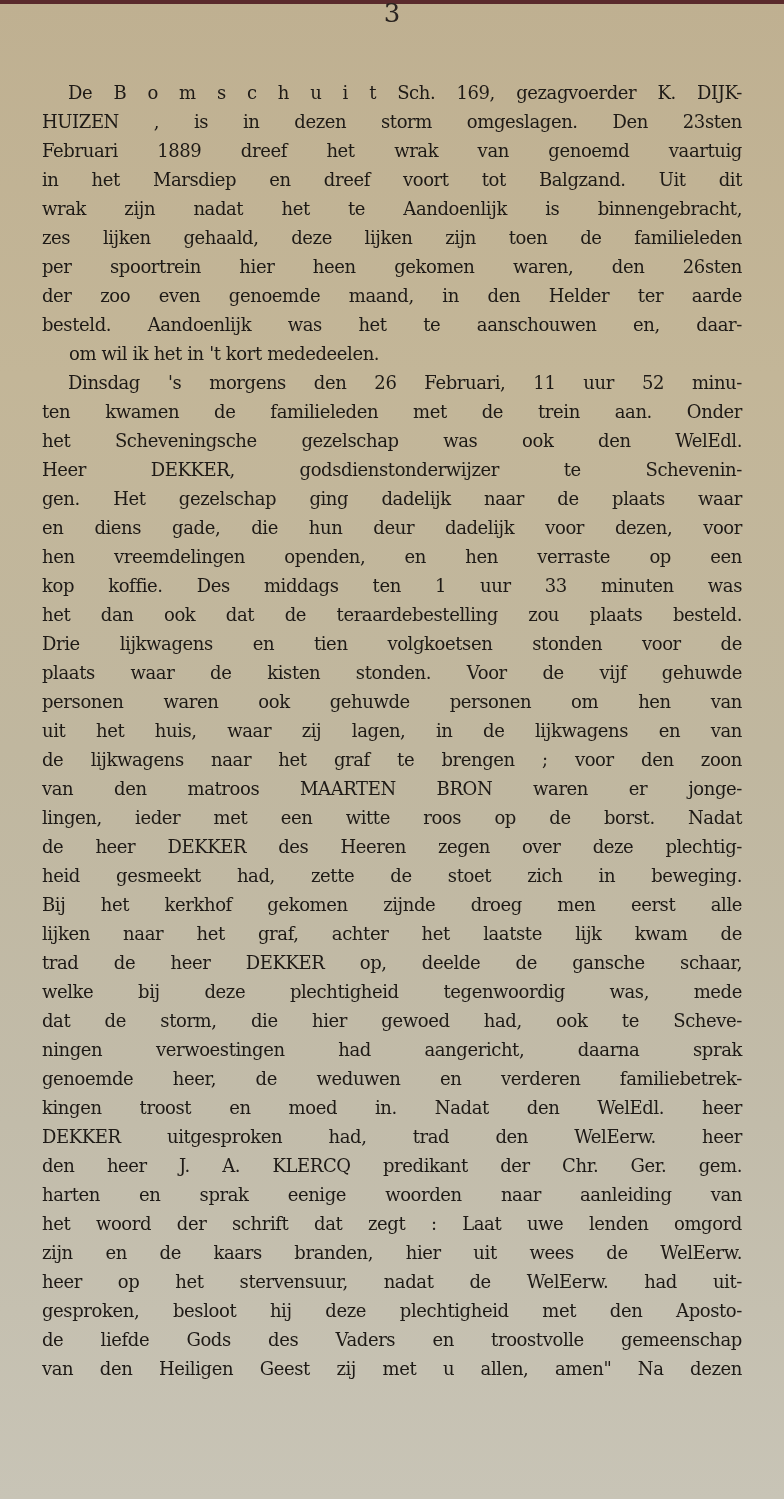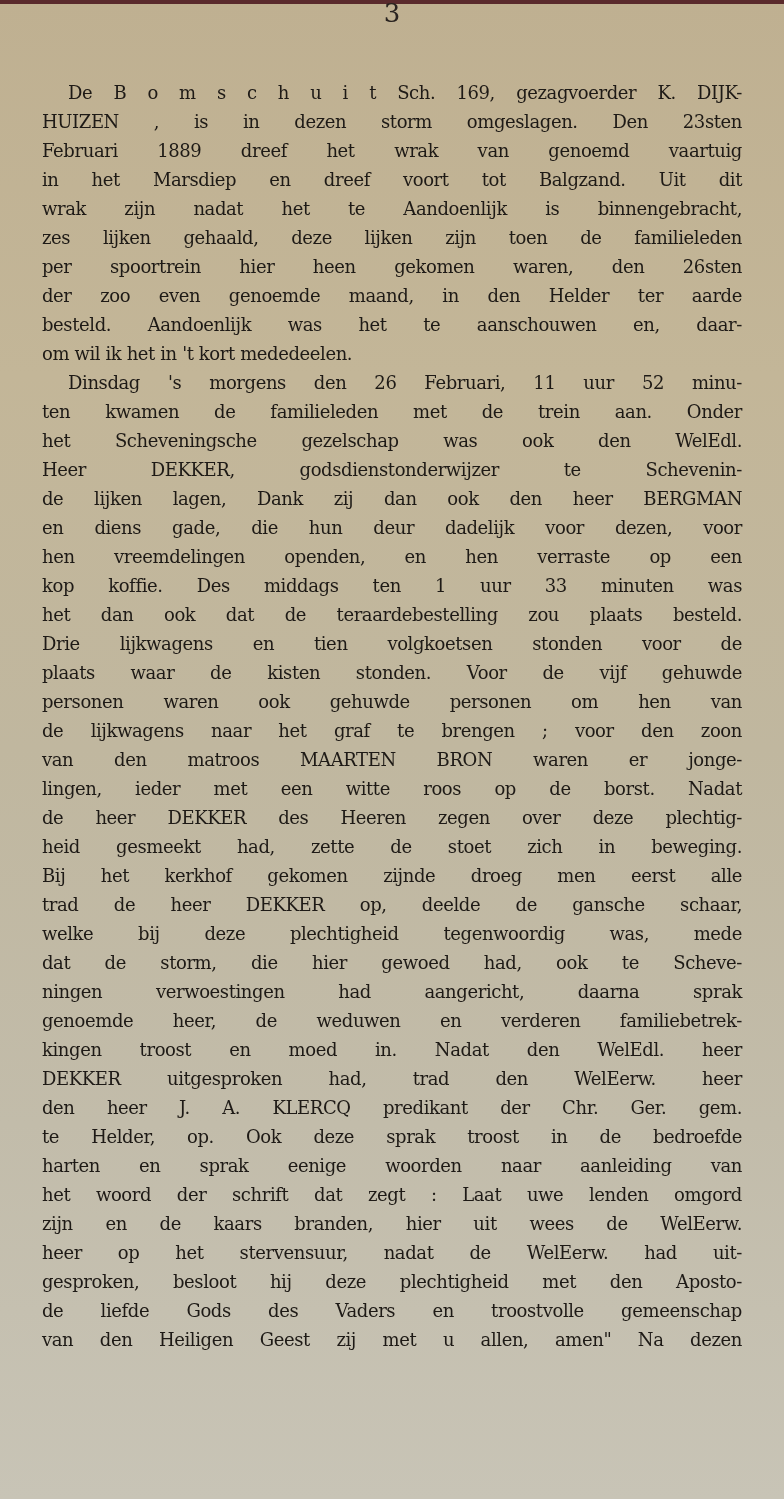--- a/index.html
+++ b/index.html
@@ -43,20 +43,21 @@
       white-space: nowrap;
       font-size: 18px;
       line-height: 29px;
       height: 29px;
       text-align: justify;
       text-align-last: justify;
       letter-spacing: -0.4px;
     }
     .line.last {
       text-align-last: left;
+      margin-left: 27px;
     }
     .line.indent {
       padding-left: 26px;
     }
   </style>
 </head>
 <body>
 
 <div class="top-border"></div>
 
@@ -73,43 +74,44 @@
     <span class="line">per spoortrein hier heen gekomen waren, den 26sten</span>
     <span class="line">der zoo even genoemde maand, in den Helder ter aarde</span>
     <span class="line">besteld. Aandoenlijk was het te aanschouwen en, daar-</span>
     <span class="line last">om wil ik het in 't kort mededeelen.</span>
   </div>
   <div class="paragraph">
     <span class="line indent">Dinsdag 's morgens den 26 Februari, 11 uur 52 minu-</span>
     <span class="line">ten kwamen de familieleden met de trein aan. Onder</span>
     <span class="line">het Scheveningsche gezelschap was ook den WelEdl.</span>
     <span class="line">Heer DEKKER, godsdienstonderwijzer te Schevenin-</span>
-    <span class="line">de lijken lagen, Dank zij dan ook den heer BERGMAN</span>
+    <span class="line">gen. Het gezelschap ging dadelijk naar de plaats waar</span>
     <span class="line">en diens gade, die hun deur dadelijk voor dezen, voor</span>
     <span class="line">hen vreemdelingen openden, en hen verraste op een</span>
     <span class="line">kop koffie. Des middags ten 1 uur 33 minuten was</span>
     <span class="line">het dan ook dat de teraardebestelling zou plaats besteld.</span>
     <span class="line">Drie lijkwagens en tien volgkoetsen stonden voor de</span>
     <span class="line">plaats waar de kisten stonden. Voor de vijf gehuwde</span>
     <span class="line">personen waren ook gehuwde personen om hen van</span>
+    <span class="line">uit het huis, waar zij lagen, in de lijkwagens en van</span>
     <span class="line">de lijkwagens naar het graf te brengen ; voor den zoon</span>
     <span class="line">van den matroos MAARTEN BRON waren er jonge-</span>
     <span class="line">lingen, ieder met een witte roos op de borst. Nadat</span>
     <span class="line">de heer DEKKER des Heeren zegen over deze plechtig-</span>
     <span class="line">heid gesmeekt had, zette de stoet zich in beweging.</span>
     <span class="line">Bij het kerkhof gekomen zijnde droeg men eerst alle</span>
+    <span class="line">lijken naar het graf, achter het laatste lijk kwam de</span>
     <span class="line">trad de heer DEKKER op, deelde de gansche schaar,</span>
     <span class="line">welke bij deze plechtigheid tegenwoordig was, mede</span>
     <span class="line">dat de storm, die hier gewoed had, ook te Scheve-</span>
     <span class="line">ningen verwoestingen had aangericht, daarna sprak</span>
     <span class="line">genoemde heer, de weduwen en verderen familiebetrek-</span>
     <span class="line">kingen troost en moed in. Nadat den WelEdl. heer</span>
     <span class="line">DEKKER uitgesproken had, trad den WelEerw. heer</span>
     <span class="line">den heer J. A. KLERCQ predikant der Chr. Ger. gem.</span>
-    <span class="line">te Helder, op. Ook deze sprak troost in de bedroefde</span>
     <span class="line">harten en sprak eenige woorden naar aanleiding van</span>
     <span class="line">het woord der schrift dat zegt : Laat uwe lenden omgord</span>
     <span class="line">zijn en de kaars branden, hier uit wees de WelEerw.</span>
     <span class="line">heer op het stervensuur, nadat de WelEerw. had uit-</span>
     <span class="line">gesproken, besloot hij deze plechtigheid met den Aposto-</span>
     <span class="line">de liefde Gods des Vaders en troostvolle gemeenschap</span>
     <span class="line">van den Heiligen Geest zij met u allen, amen" Na dezen</span>
   </div>
 </div>
 

